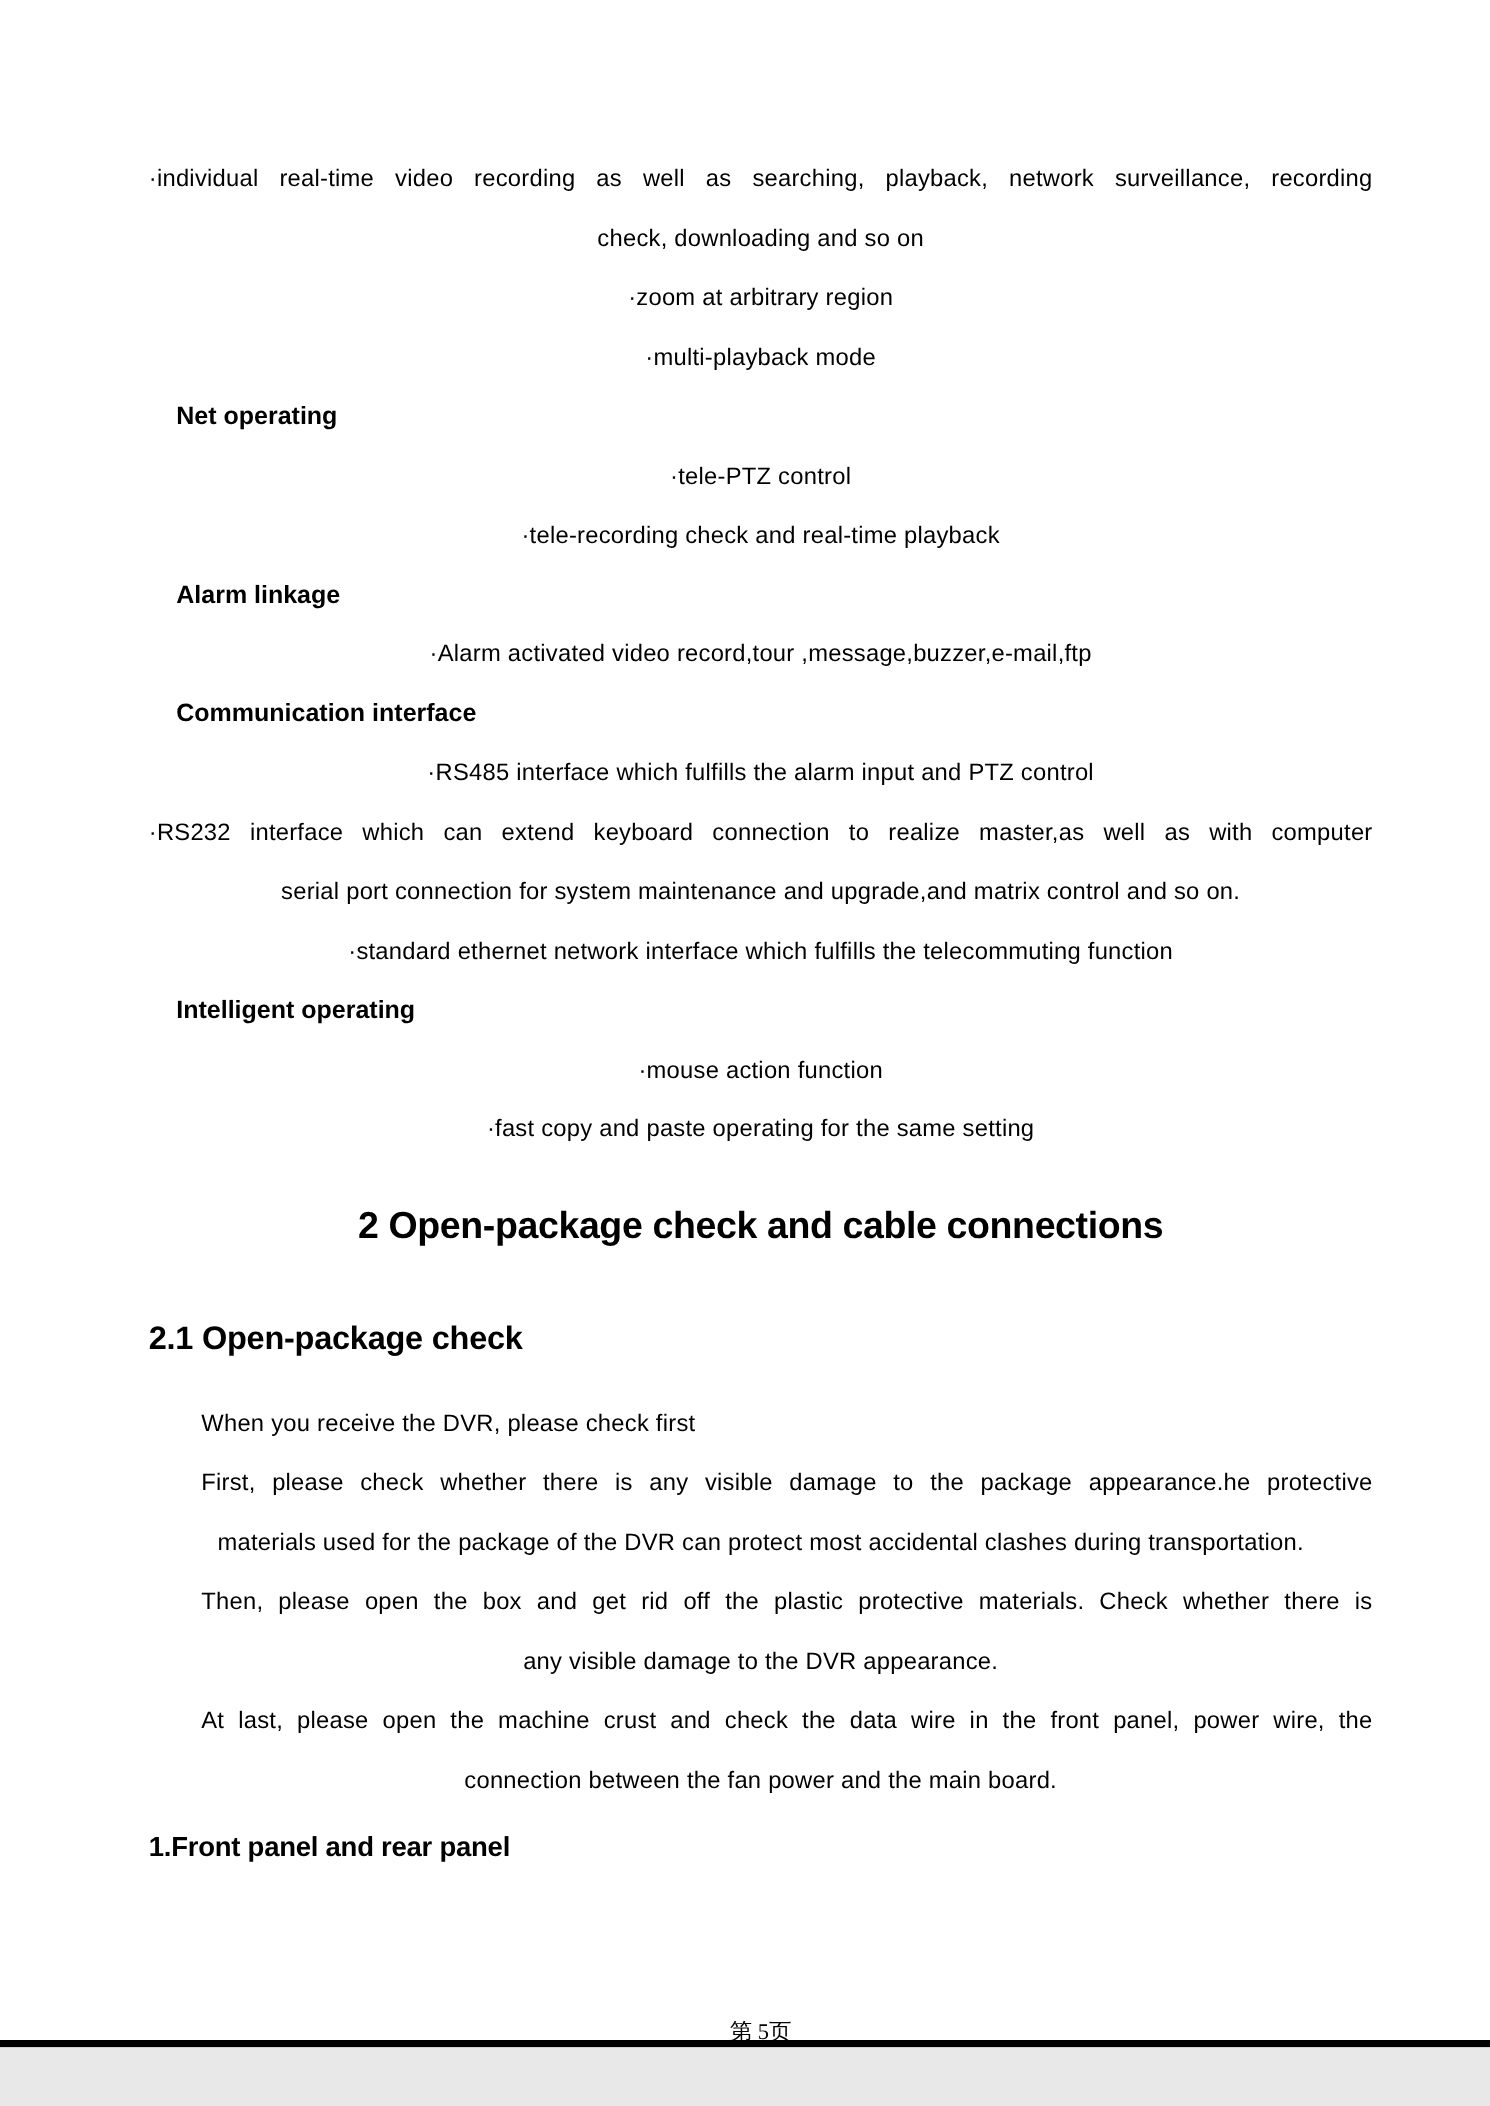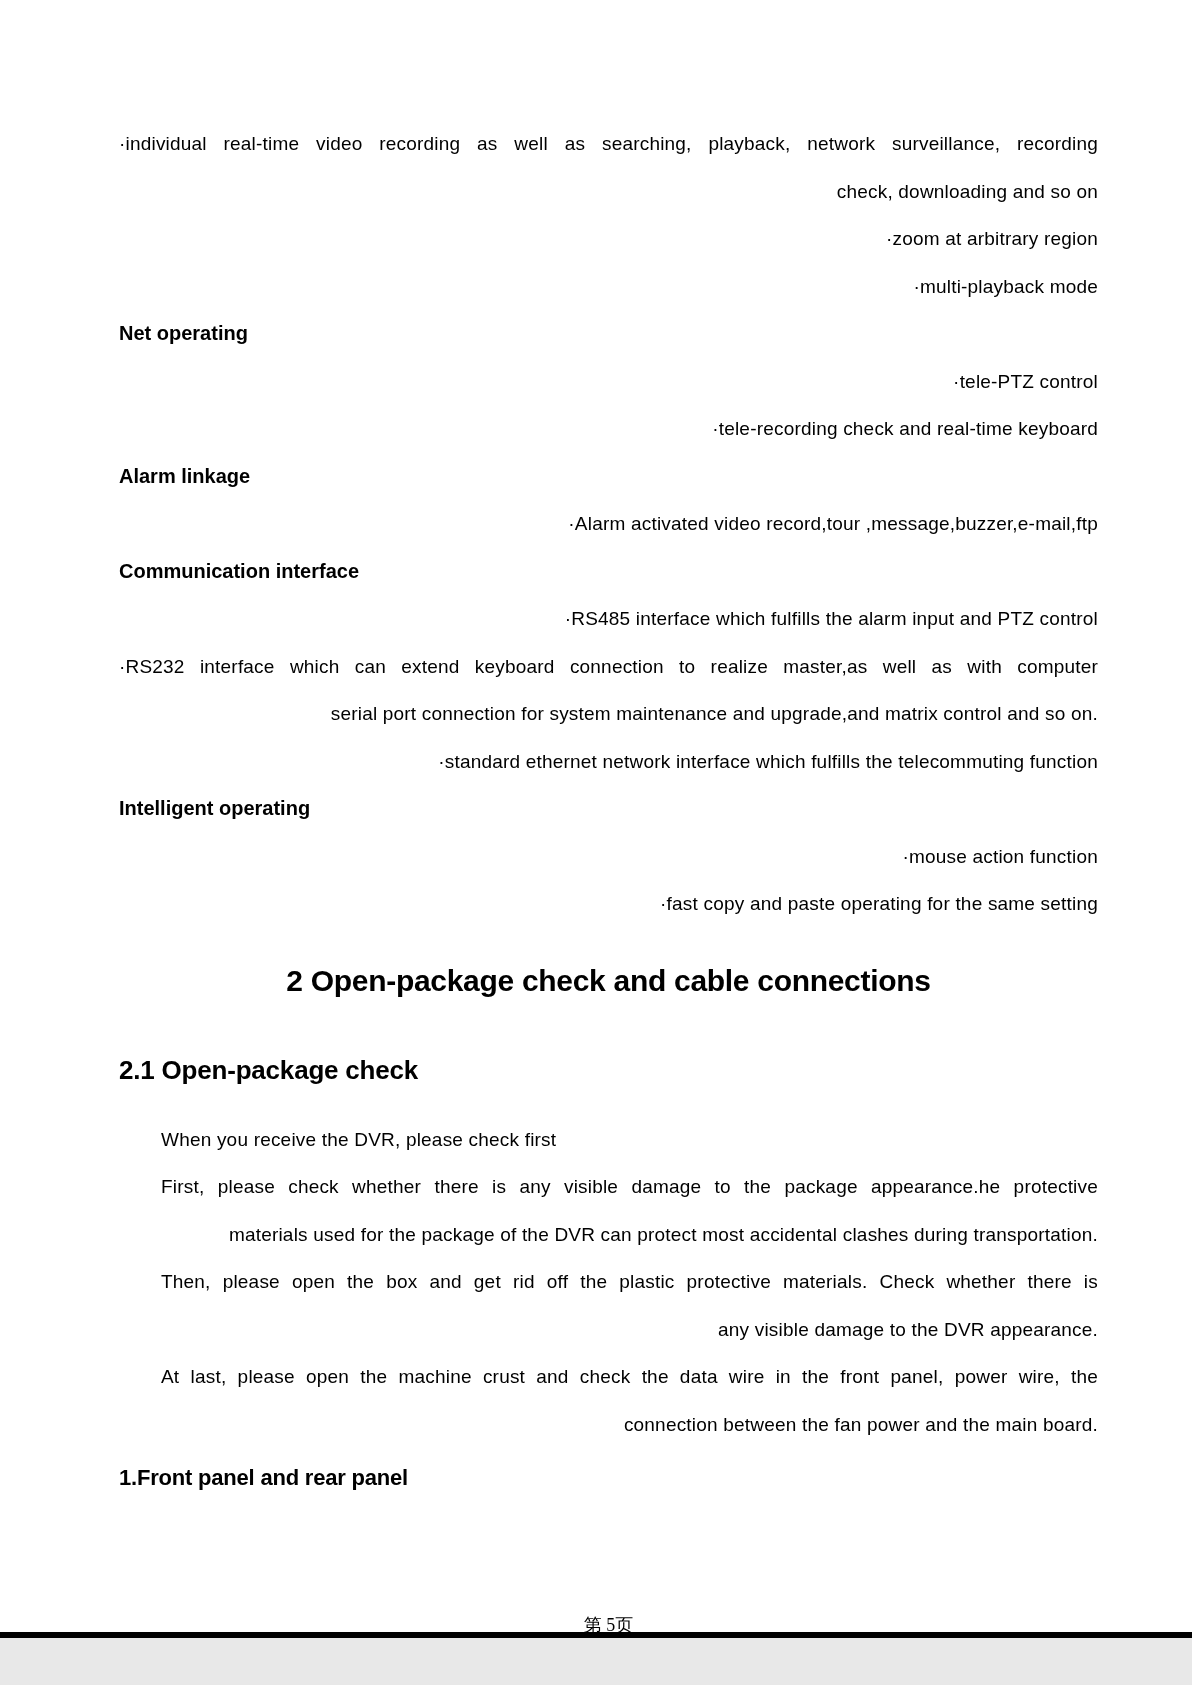--- a/index.html
+++ b/index.html
@@ -17,35 +17,36 @@
     position: absolute;
     top: 120px;
     left: 119px;
     width: 979px;
   }
   .line {
     font-size: 19px;
     line-height: 47.5px;
     letter-spacing: 0.2px;
   }
-  .b-plain { text-align: right; }
+  .b-plain { text-align: center; }
   .b-just {
     text-align: justify;
     text-align-last: justify;
   }
   .b-indent { text-indent: 42px; }
   .b-indent-just {
     text-indent: 42px;
     text-align: justify;
     text-align-last: justify;
   }
   .b-subhead {
     font-weight: 700;
     font-size: 20px;
     letter-spacing: 0;
+    margin-left: 22px;
   }
   .b-chapter {
     font-weight: 700;
     font-size: 30px;
     line-height: 55px;
     margin-top: 25px;
     text-align: center;
     letter-spacing: -0.3px;
   }
   .b-section {
@@ -86,21 +87,21 @@
 <body>
 
 <div class="page">
   <div class="content" id="doc-content">
       <div class="line b-just">·individual real-time video recording as well as searching, playback, network surveillance, recording</div>
       <div class="line b-plain">check, downloading and so on</div>
       <div class="line b-plain">·zoom at arbitrary region</div>
       <div class="line b-plain">·multi-playback mode</div>
       <div class="line b-subhead">Net operating</div>
       <div class="line b-plain">·tele-PTZ control</div>
-      <div class="line b-plain">·tele-recording check and real-time keyboard</div>
+      <div class="line b-plain">·tele-recording check and real-time playback</div>
       <div class="line b-subhead">Alarm linkage</div>
       <div class="line b-plain">·Alarm activated video record,tour ,message,buzzer,e-mail,ftp</div>
       <div class="line b-subhead">Communication interface</div>
       <div class="line b-plain">·RS485 interface which fulfills the alarm input and PTZ control</div>
       <div class="line b-just">·RS232 interface which can extend keyboard connection to realize master,as well as with computer</div>
       <div class="line b-plain">serial port connection for system maintenance and upgrade,and matrix control and so on.</div>
       <div class="line b-plain">·standard ethernet network interface which fulfills the telecommuting function</div>
       <div class="line b-subhead">Intelligent operating</div>
       <div class="line b-plain">·mouse action function</div>
       <div class="line b-plain">·fast copy and paste operating for the same setting</div>

